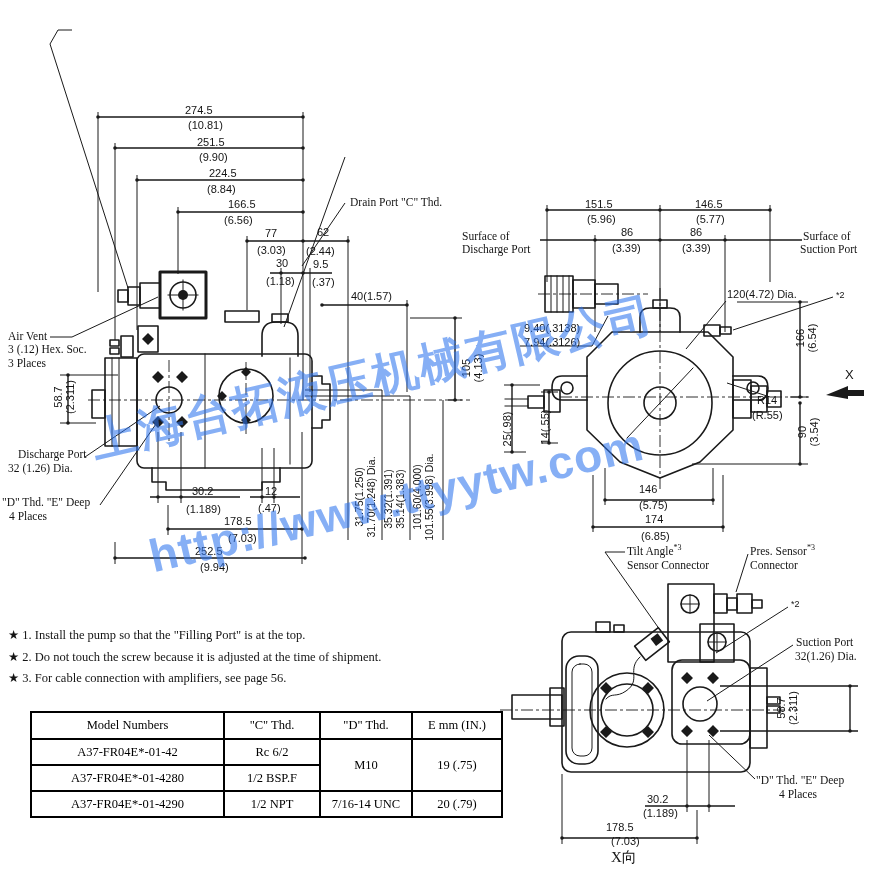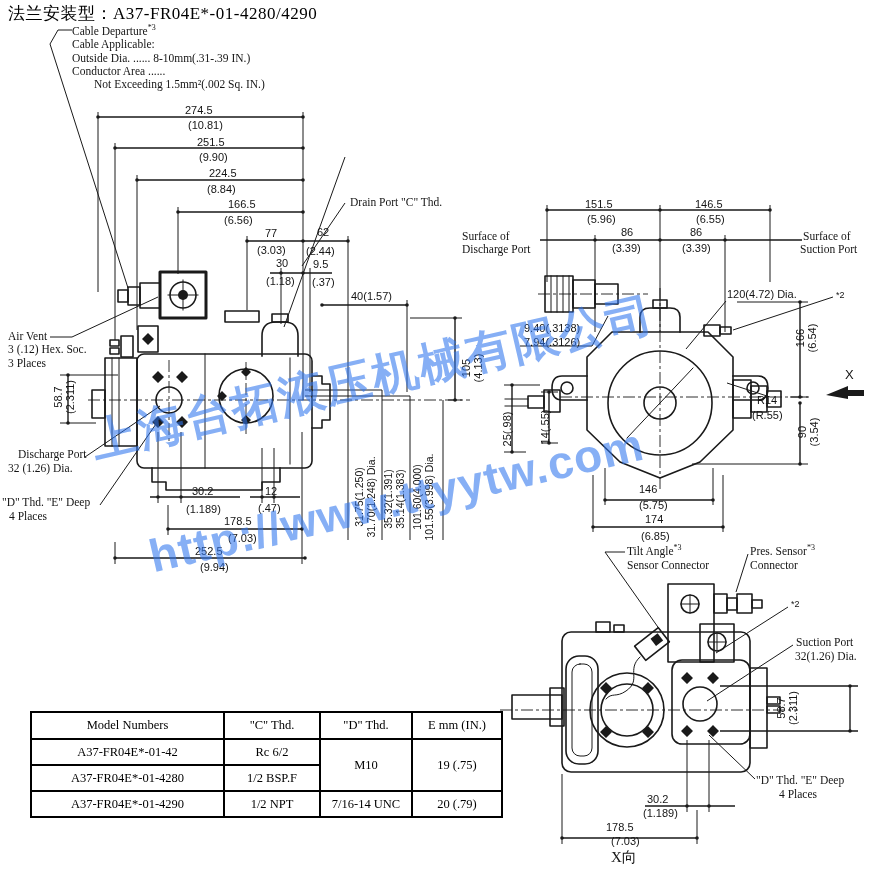--- a/index.html
+++ b/index.html
@@ -190,29 +190,21 @@
         <circle cx="549" cy="443" r="1.8"></circle>
       <circle cx="687" cy="806" r="1.8"></circle>
         <circle cx="709" cy="806" r="1.8"></circle>
       <circle cx="562" cy="838" r="1.8"></circle>
         <circle cx="697" cy="838" r="1.8"></circle>
       <circle cx="850" cy="686" r="1.8"></circle>
         <circle cx="850" cy="731" r="1.8"></circle>
     </g>
   </svg>
 
-  <div class="title">法兰安装型：A37-FR04E*-01-4280/4290</div>
-
-  <div class="cable">
-    <div><span>Cable Departure</span><sup>*3</sup></div>
-    <div>Cable Applicable:</div>
-    <div>Outside Dia. ...... 8-10mm(.31-.39 IN.)</div>
-    <div>Conductor Area ......</div>
-    <div class="ind">Not Exceeding 1.5mm²(.002 Sq. IN.)</div>
-  </div>
+
 
   <div class="d" style="left:185px;top:104px">274.5</div>
   <div class="d" style="left:188px;top:119px">(10.81)</div>
   <div class="d" style="left:197px;top:136px">251.5</div>
   <div class="d" style="left:199px;top:151px">(9.90)</div>
   <div class="d" style="left:209px;top:167px">224.5</div>
   <div class="d" style="left:207px;top:183px">(8.84)</div>
   <div class="d" style="left:228px;top:198px">166.5</div>
   <div class="d" style="left:224px;top:214px">(6.56)</div>
   <div class="d" style="left:265px;top:227px">77</div>
@@ -258,21 +250,21 @@
   <div class="s" style="left:8px;top:357px">3 Places</div>
   <div class="s" style="left:18px;top:448px">Discharge Port</div>
   <div class="s" style="left:8px;top:462px">32 (1.26) Dia.</div>
   <div class="s" style="left:2px;top:496px">"D" Thd. "E" Deep</div>
   <div class="s" style="left:9px;top:510px">4 Places</div>
   <div class="s" style="left:350px;top:196px">Drain Port "C" Thd.</div>
 
   <div class="d" style="left:585px;top:198px">151.5</div>
   <div class="d" style="left:587px;top:213px">(5.96)</div>
   <div class="d" style="left:695px;top:198px">146.5</div>
-  <div class="d" style="left:696px;top:213px">(6.55)</div>
+  <div class="d" style="left:696px;top:213px">(5.77)</div>
   <div class="d" style="left:621px;top:226px">86</div>
   <div class="d" style="left:612px;top:242px">(3.39)</div>
   <div class="d" style="left:690px;top:226px">86</div>
   <div class="d" style="left:682px;top:242px">(3.39)</div>
   <div class="s" style="left:462px;top:230px">Surface of</div>
   <div class="s" style="left:462px;top:243px">Discharge Port</div>
   <div class="s" style="left:803px;top:230px">Surface of</div>
   <div class="s" style="left:800px;top:243px">Suction Port</div>
   <div class="d" style="left:727px;top:288px">120(4.72) Dia.</div>
   <div class="d sm" style="left:836px;top:291px">*2</div>
@@ -293,20 +285,23 @@
   <div class="d" style="left:645px;top:513px">174</div>
   <div class="d" style="left:641px;top:530px">(6.85)</div>
   <div class="d rotc" style="left:507px;top:429px">
     <span>25(.98)</span>
   </div>
   <div class="d rotc" style="left:545px;top:427px">
     <span>14(.55)</span>
   </div>
   <div class="d" style="left:845px;top:368px;font-size:13px">X</div>
 
+  <div class="note" style="top:627px">★ 1. Install the pump so that the "Filling Port" is at the top.</div>
+  <div class="note" style="top:649px">★ 2. Do not touch the screw because it is adjusted at the time of shipment.</div>
+  <div class="note" style="top:670px">★ 3. For cable connection with amplifiers, see page 56.</div>
 
   <table class="model">
     <colgroup>
         <col style="width:193px">
         <col style="width:96px">
         <col style="width:92px">
         <col style="width:90px">
       </colgroup>
     <thead>
       <tr>

